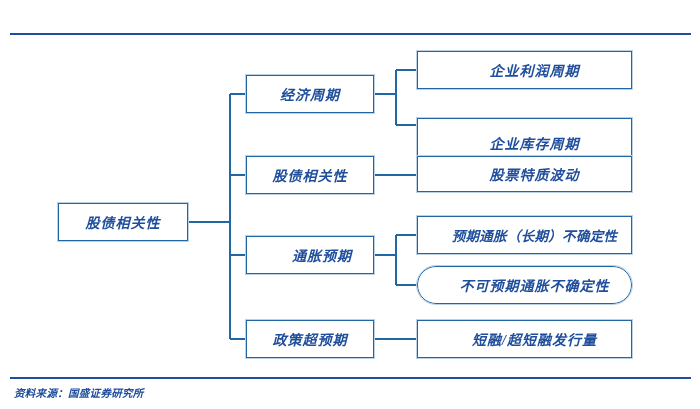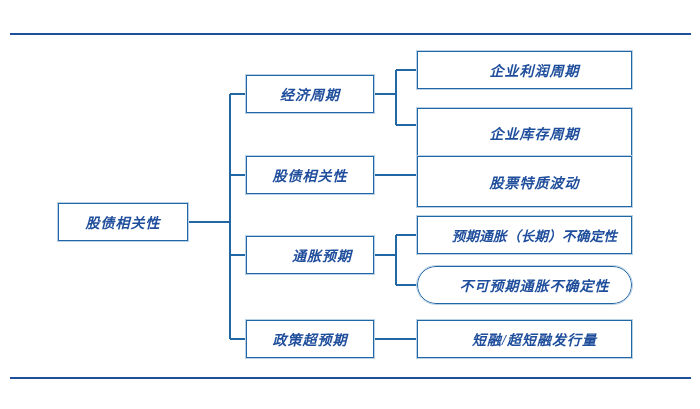--- a/index.html
+++ b/index.html
@@ -139,34 +139,35 @@
         </div>
         <div class="node node-mid" style="left: 246px; top: 196px; width: 128px; height: 38px; padding-left: 24px;">
           <span>通胀预期</span>
         </div>
         <div class="node node-mid" style="left: 246px; top: 280px; width: 128px; height: 38px;">
           <span>政策超预期</span>
         </div>
         <div class="node node-leaf" style="left: 417px; top: 11px; width: 215px; height: 38px;">
           <span>企业利润周期</span>
         </div>
-        <div class="node node-leaf" style="left: 417px; top: 68px; width: 215px; height: 50px;">
+        <div class="node node-leaf" style="left: 417px; top: 78px; width: 215px; height: 50px;">
           <span>企业库存周期</span>
         </div>
-        <div class="node node-leaf" style="left: 417px; top: 116px; width: 215px; height: 51px;">
+        <div class="node node-leaf" style="left: 417px; top: 116px; width: 215px; height: 36px;">
           <span>股票特质波动</span>
         </div>
         <div class="node node-leaf long" style="left: 417px; top: 176px; width: 215px; height: 38px;">
           <span>预期通胀（长期）不确定性</span>
         </div>
         <div class="node node-leaf" style="left: 417px; top: 226px; width: 215px; height: 38px; border-radius: 19px;">
           <span>不可预期通胀不确定性</span>
         </div>
         <div class="node node-leaf" style="left: 417px; top: 280px; width: 215px; height: 38px;">
           <span>短融/超短融发行量</span>
         </div>
       </div>
   </div>
 
   <div class="rule-bottom"></div>
 
+  <div class="fig-source">资料来源：国盛证券研究所</div>
 
 </div>
 
 </body></html>

